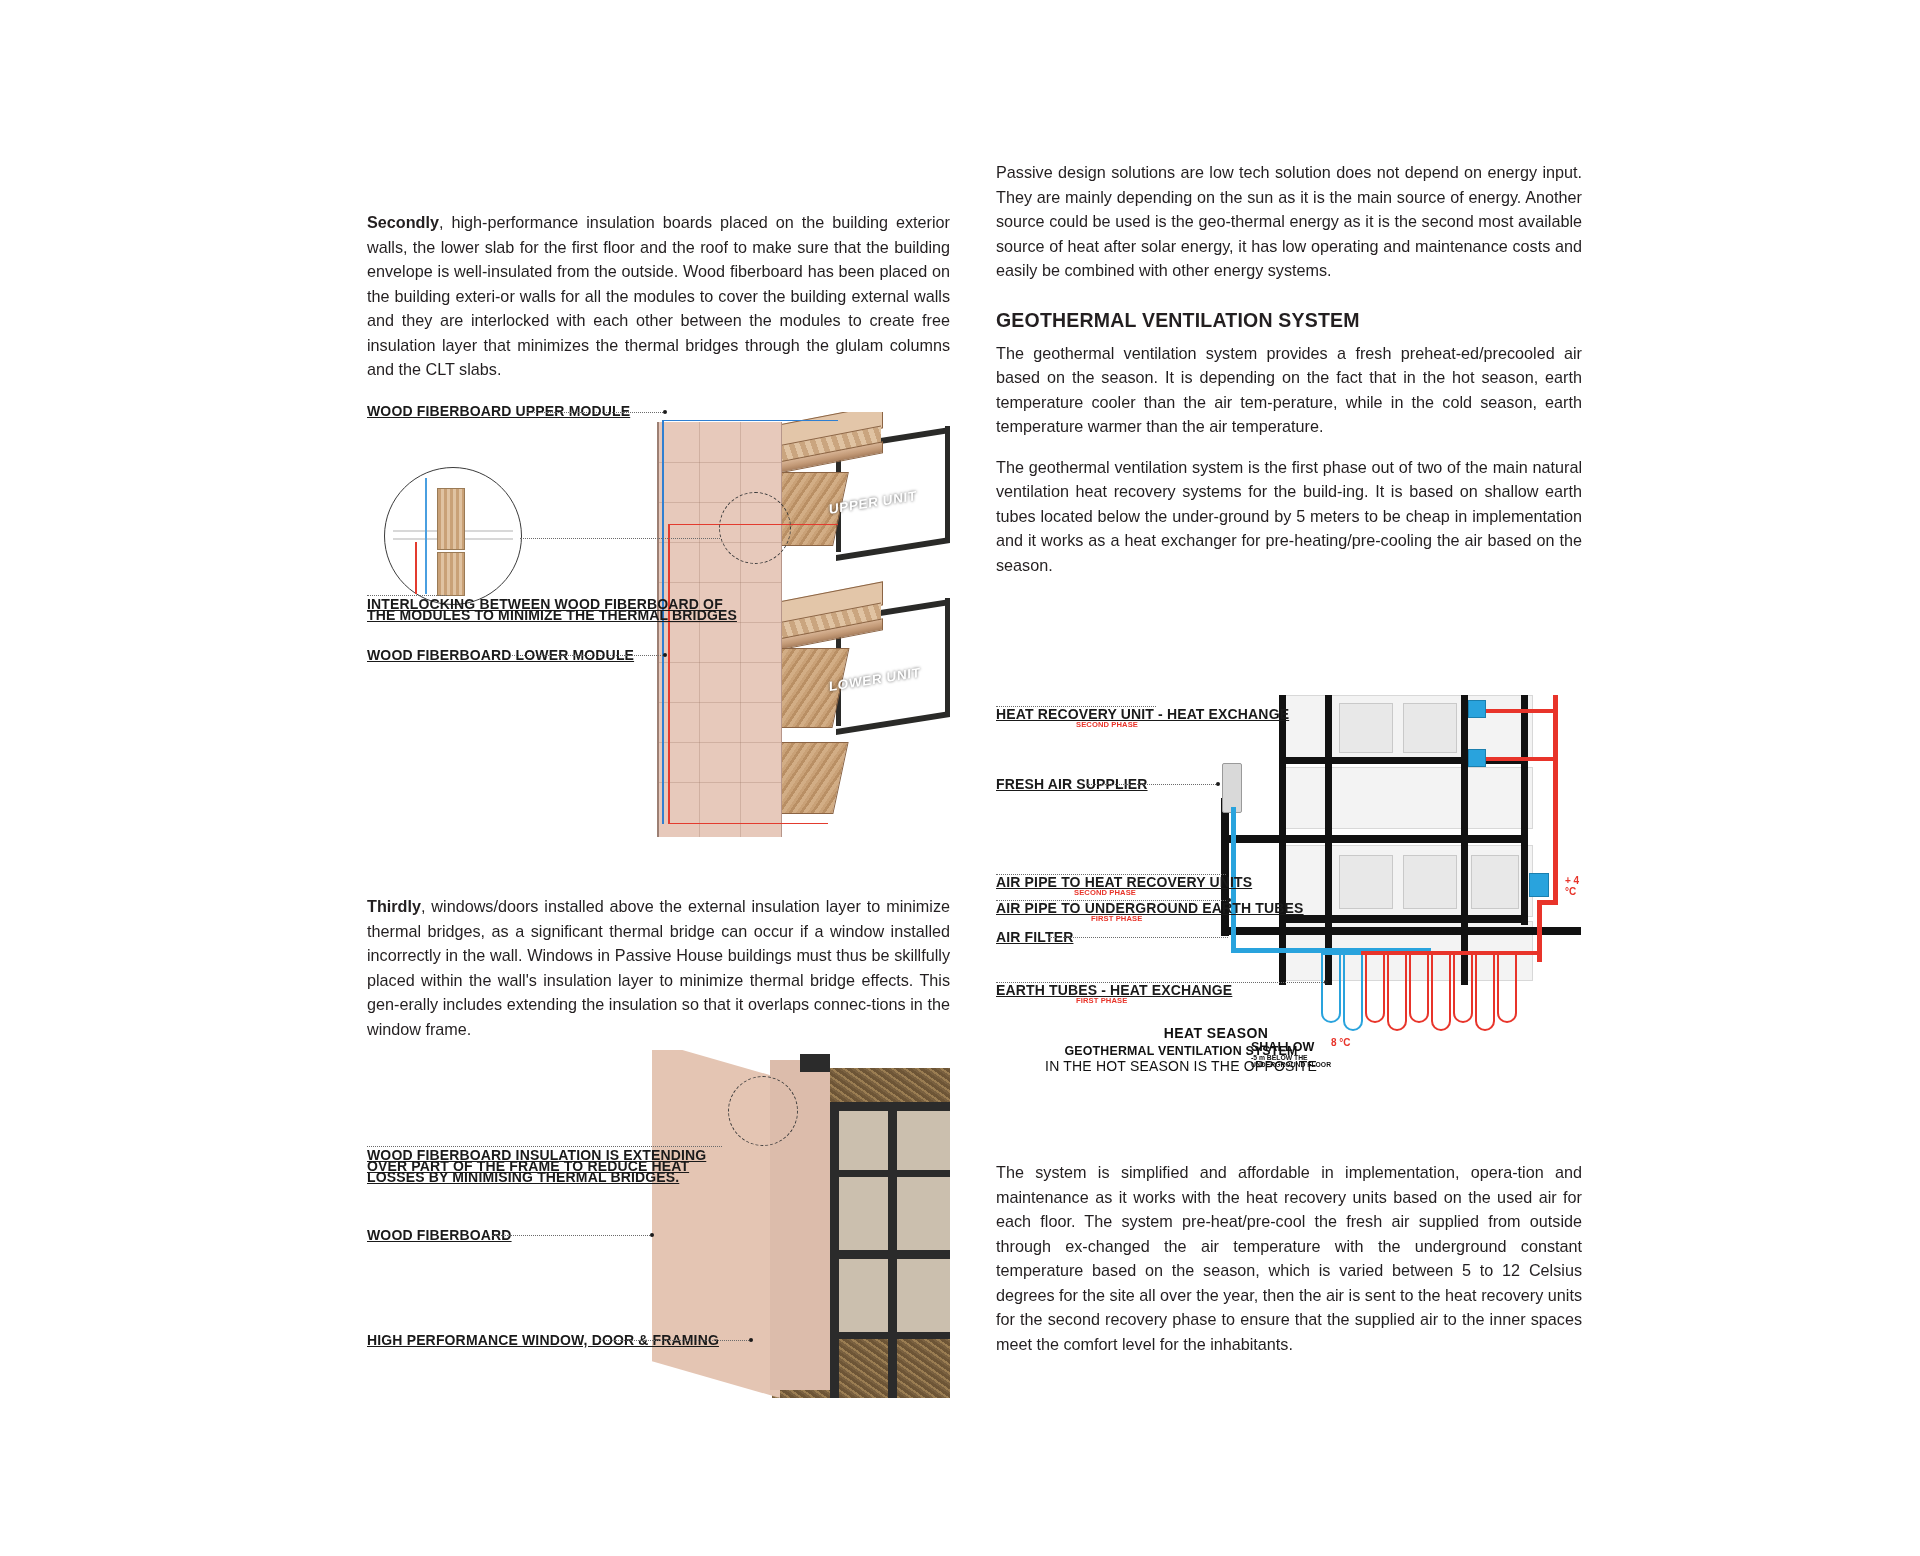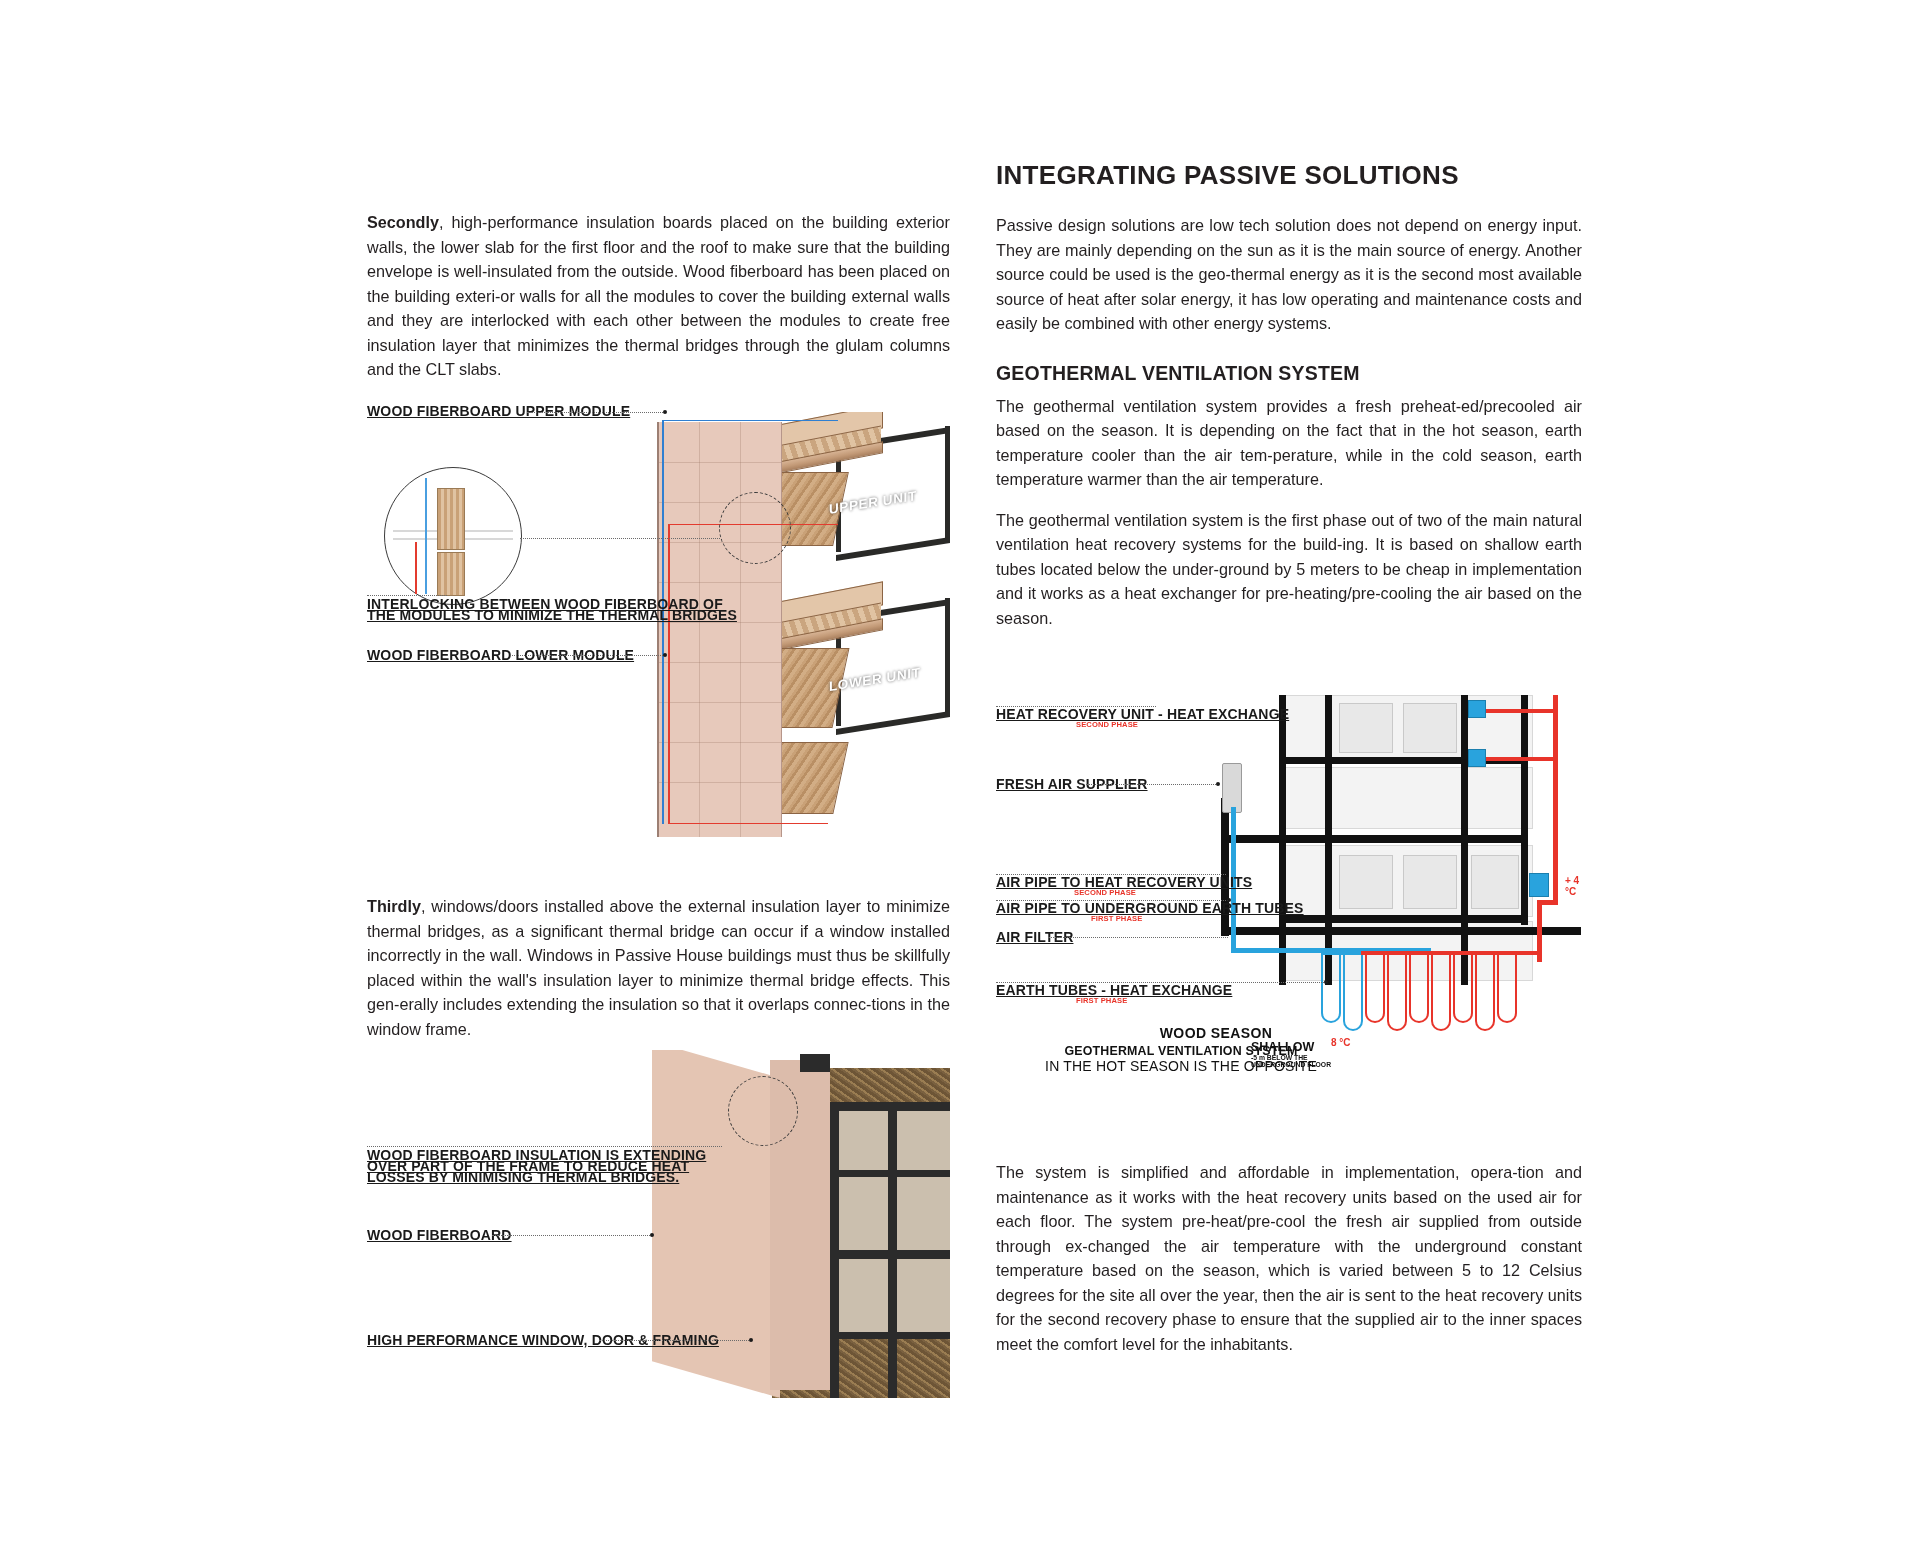--- a/index.html
+++ b/index.html
@@ -376,21 +376,20 @@
     <div class="lbl" style="left:0px;top:180px;">WOOD FIBERBOARD</div>
     <div class="leader" style="left:125px;top:185px;width:160px;"></div>
     <div class="leader-dot" style="left:283px;top:183px;"></div>
 
     <div class="lbl" style="left:0px;top:285px;">HIGH PERFORMANCE WINDOW, DOOR &amp; FRAMING</div>
     <div class="leader" style="left:232px;top:290px;width:152px;"></div>
     <div class="leader-dot" style="left:382px;top:288px;"></div>
   </div>
 
   <div class="col-right">
-    <h1 class="section-title">INTEGRATING PASSIVE SOLUTIONS</h1>
     <p class="body">Passive design solutions are low tech solution does not depend on energy input. They are mainly depending on the sun as it is the main source of energy. Another source could be used is the geo-thermal energy as it is the second most available source of heat after solar energy, it has low operating and maintenance costs and easily be combined with other energy systems.</p>
     <h2 class="sub-title">GEOTHERMAL VENTILATION SYSTEM</h2>
     <p class="body">The geothermal ventilation system provides a fresh preheat-ed/precooled air based on the season. It is depending on the fact that in the hot season, earth temperature cooler than the air tem-perature, while in the cold season, earth temperature warmer than the air temperature.</p>
     <p class="body">The geothermal ventilation system is the first phase out of two of the main natural ventilation heat recovery systems for the build-ing. It is based on shallow earth tubes located below the under-ground by 5 meters to be cheap in implementation and it works as a heat exchanger for pre-heating/pre-cooling the air based on the season.</p>
   </div>
 
   <div style="position:absolute;left:996px;top:1160px;width:586px;">
     <p class="body">The system is simplified and affordable in implementation, opera-tion and maintenance as it works with the heat recovery units based on the used air for each floor. The system pre-heat/pre-cool the fresh air supplied from outside through ex-changed the air temperature with the underground constant temperature based on the season, which is varied between 5 to 12 Celsius degrees for the site all over the year, then the air is sent to the heat recovery units for the second recovery phase to ensure that the supplied air to the inner spaces meet the comfort level for the inhabitants.</p>
   </div>
 
@@ -468,21 +467,21 @@
     <div class="leader-dot" style="left:231px;top:203px;"></div>
 
     <div class="lbl" style="left:0px;top:237px;">AIR FILTER</div>
     <div class="leader" style="left:52px;top:242px;width:180px;"></div>
 
     <div class="lbl" style="left:0px;top:290px;">EARTH TUBES - HEAT EXCHANGE</div>
     <div class="small-red" style="position:absolute;left:80px;top:301px;">FIRST PHASE</div>
     <div class="leader" style="left:0px;top:287px;width:330px;"></div>
     <div class="leader-dot" style="left:328px;top:285px;"></div>
 
-    <div class="cap-center" style="left:90px;top:330px;width:260px;font-size:14px;letter-spacing:.4px;">WOOD SEASON</div>
+    <div class="cap-center" style="left:90px;top:330px;width:260px;font-size:14px;letter-spacing:.4px;">HEAT SEASON</div>
     <div class="cap-center" style="left:20px;top:349px;width:330px;font-size:12.4px;letter-spacing:.2px;">GEOTHERMAL VENTILATION SYSTEM</div>
     <div class="cap-center" style="left:20px;top:363px;width:330px;font-size:14px;font-weight:normal;letter-spacing:.2px;">IN THE HOT SEASON IS THE OPPOSITE</div>
 
     <div style="position:absolute;left:255px;top:345px;font-size:12.5px;font-weight:bold;color:#111;">SHALLOW</div>
     <div style="position:absolute;left:255px;top:359px;font-size:6.8px;font-weight:bold;color:#111;">-5 m BELOW THE</div>
     <div style="position:absolute;left:255px;top:366px;font-size:6.8px;font-weight:bold;color:#111;">UNDERGROUND FLOOR</div>
   </div>
 
 </div>
 

